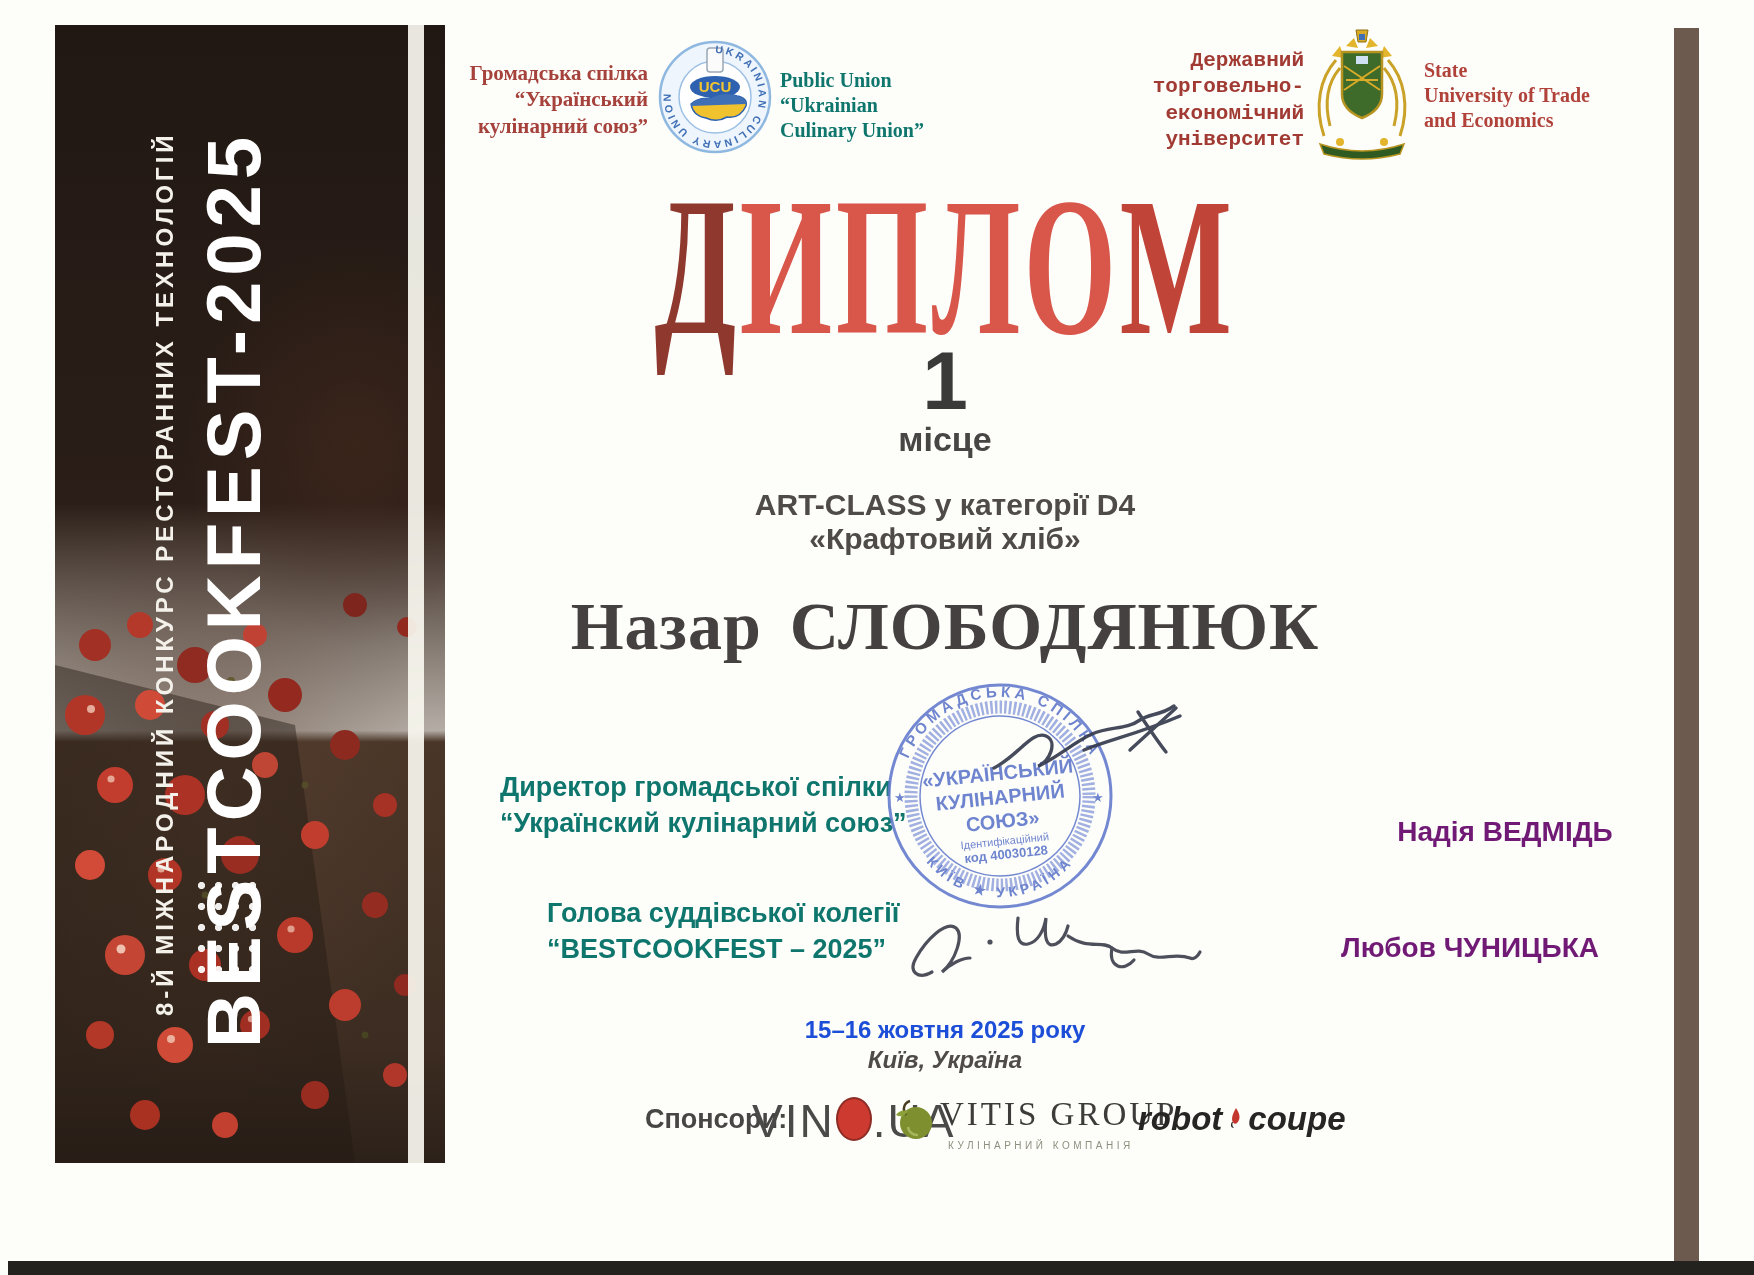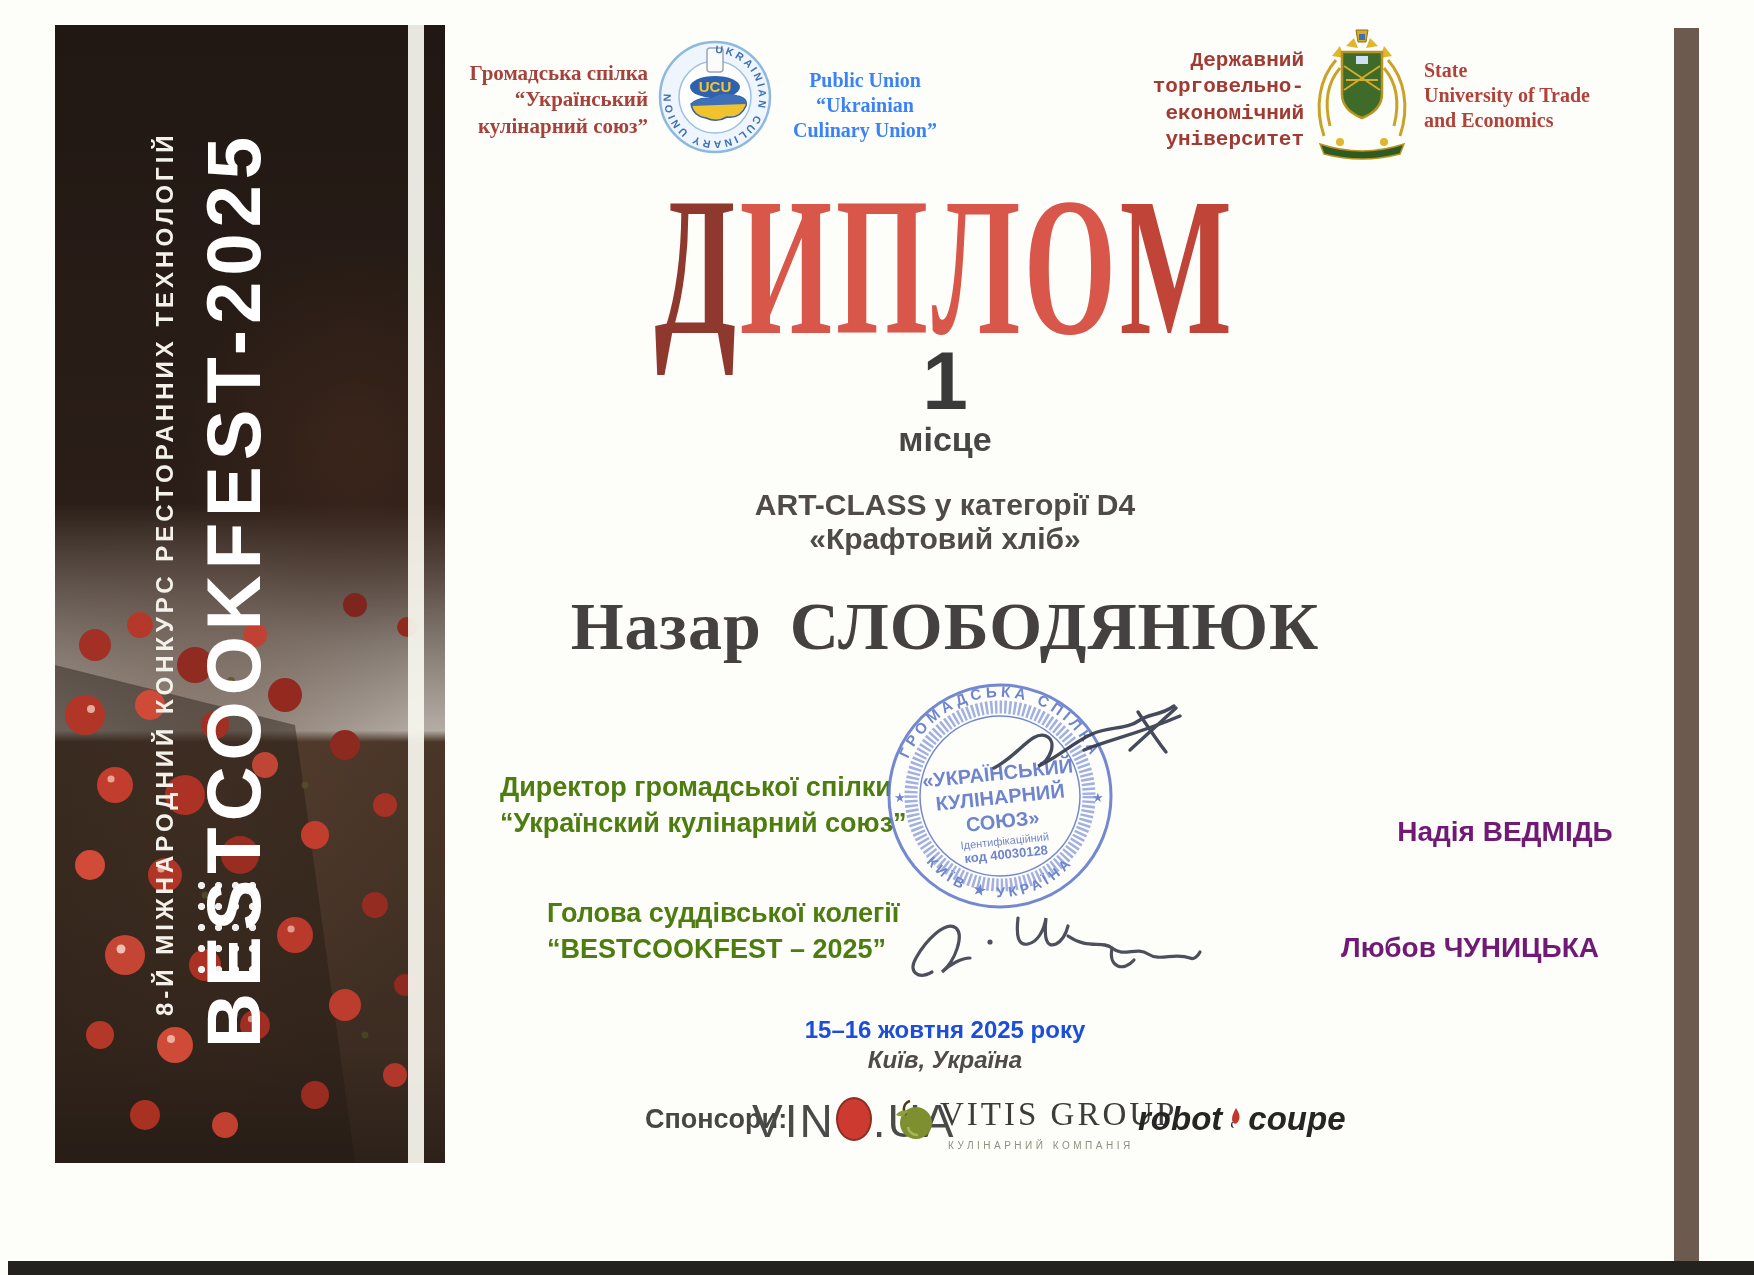--- a/index.html
+++ b/index.html
@@ -16,21 +16,21 @@
            font-family:"Liberation Sans",sans-serif;line-height:1;}
   .v-subtitle{position:absolute;left:152px;top:1016px;transform-origin:0 0;transform:rotate(-90deg);
            font-weight:bold;font-size:24px;letter-spacing:4px;color:#f3f1ea;white-space:nowrap;line-height:1.1;}
   .dots{position:absolute;left:138px;top:850px;width:64px;height:104px;
         background-image:radial-gradient(circle,#ffffff 3.2px,rgba(255,255,255,0) 4px);
         background-size:17px 21px;opacity:.92;}
 
   
   .org-uk-left{left:430px;top:60px;width:218px;text-align:right;color:#a6423c;
       font-family:"Liberation Serif",serif;font-weight:bold;font-size:21px;line-height:1.25;}
-  .org-en-left{left:780px;top:68px;width:170px;text-align:center;color:#3b82f6;
+  .org-en-left{left:780px;top:68px;width:170px;text-align:left;color:#0f766e;
       font-family:"Liberation Serif",serif;font-weight:bold;font-size:20px;line-height:1.25;}
   .org-uk-right{left:1028px;top:48px;width:276px;text-align:right;color:#a03a33;
       font-family:Liberation Mono, monospace;font-weight:bold;font-size:21px;line-height:1.25;}
   .org-en-right{left:1424px;top:58px;width:190px;text-align:left;color:#b0423a;
       font-family:"Liberation Serif",serif;font-weight:bold;font-size:20px;line-height:1.25;}
   .ucu-logo{left:658px;top:40px;}
   .crest{left:1306px;top:26px;}
 
   
   .center-col{left:155px;width:1580px;text-align:center;}
@@ -39,21 +39,21 @@
   .title .first{color:#8e382e;}
   .title .last{color:#c04437;}
   .place-number{top:340px;font-weight:bold;font-size:82px;color:#3a3a39;line-height:1;}
   .place-label{top:422px;font-weight:bold;font-size:34px;color:#474644;line-height:1;}
   .category1{top:490px;font-weight:bold;font-size:30px;color:#4f4b48;line-height:1;}
   .category2{top:524px;font-weight:bold;font-size:30px;color:#4f4b48;line-height:1;}
   .recipient{top:592px;font-family:"Liberation Serif",serif;font-weight:bold;font-size:68px;
              color:#454140;line-height:1;letter-spacing:1px;}
   .recipient .fn{margin-right:28px;}
 
-  .role{color:#4d7c0f;font-weight:bold;font-size:27px;line-height:1.32;text-align:left;}
+  .role{color:#0f766e;font-weight:bold;font-size:27px;line-height:1.32;text-align:left;}
   .director-role{left:500px;top:770px;}
   .judge-role{left:500px;top:896px;margin-left:47px;}
   .sig-name{color:#701a75;font-weight:bold;font-size:28px;text-align:center;line-height:1;}
   .director-name{left:1340px;top:818px;width:330px;}
   .judge-name{left:1300px;top:934px;width:340px;}
 
   .date1{top:1018px;font-weight:bold;font-size:24px;color:#1d4ed8;line-height:1;}
   .date2{top:1048px;font-weight:bold;font-size:24px;color:#4f4b48;line-height:1;font-style:italic;}
 
   

